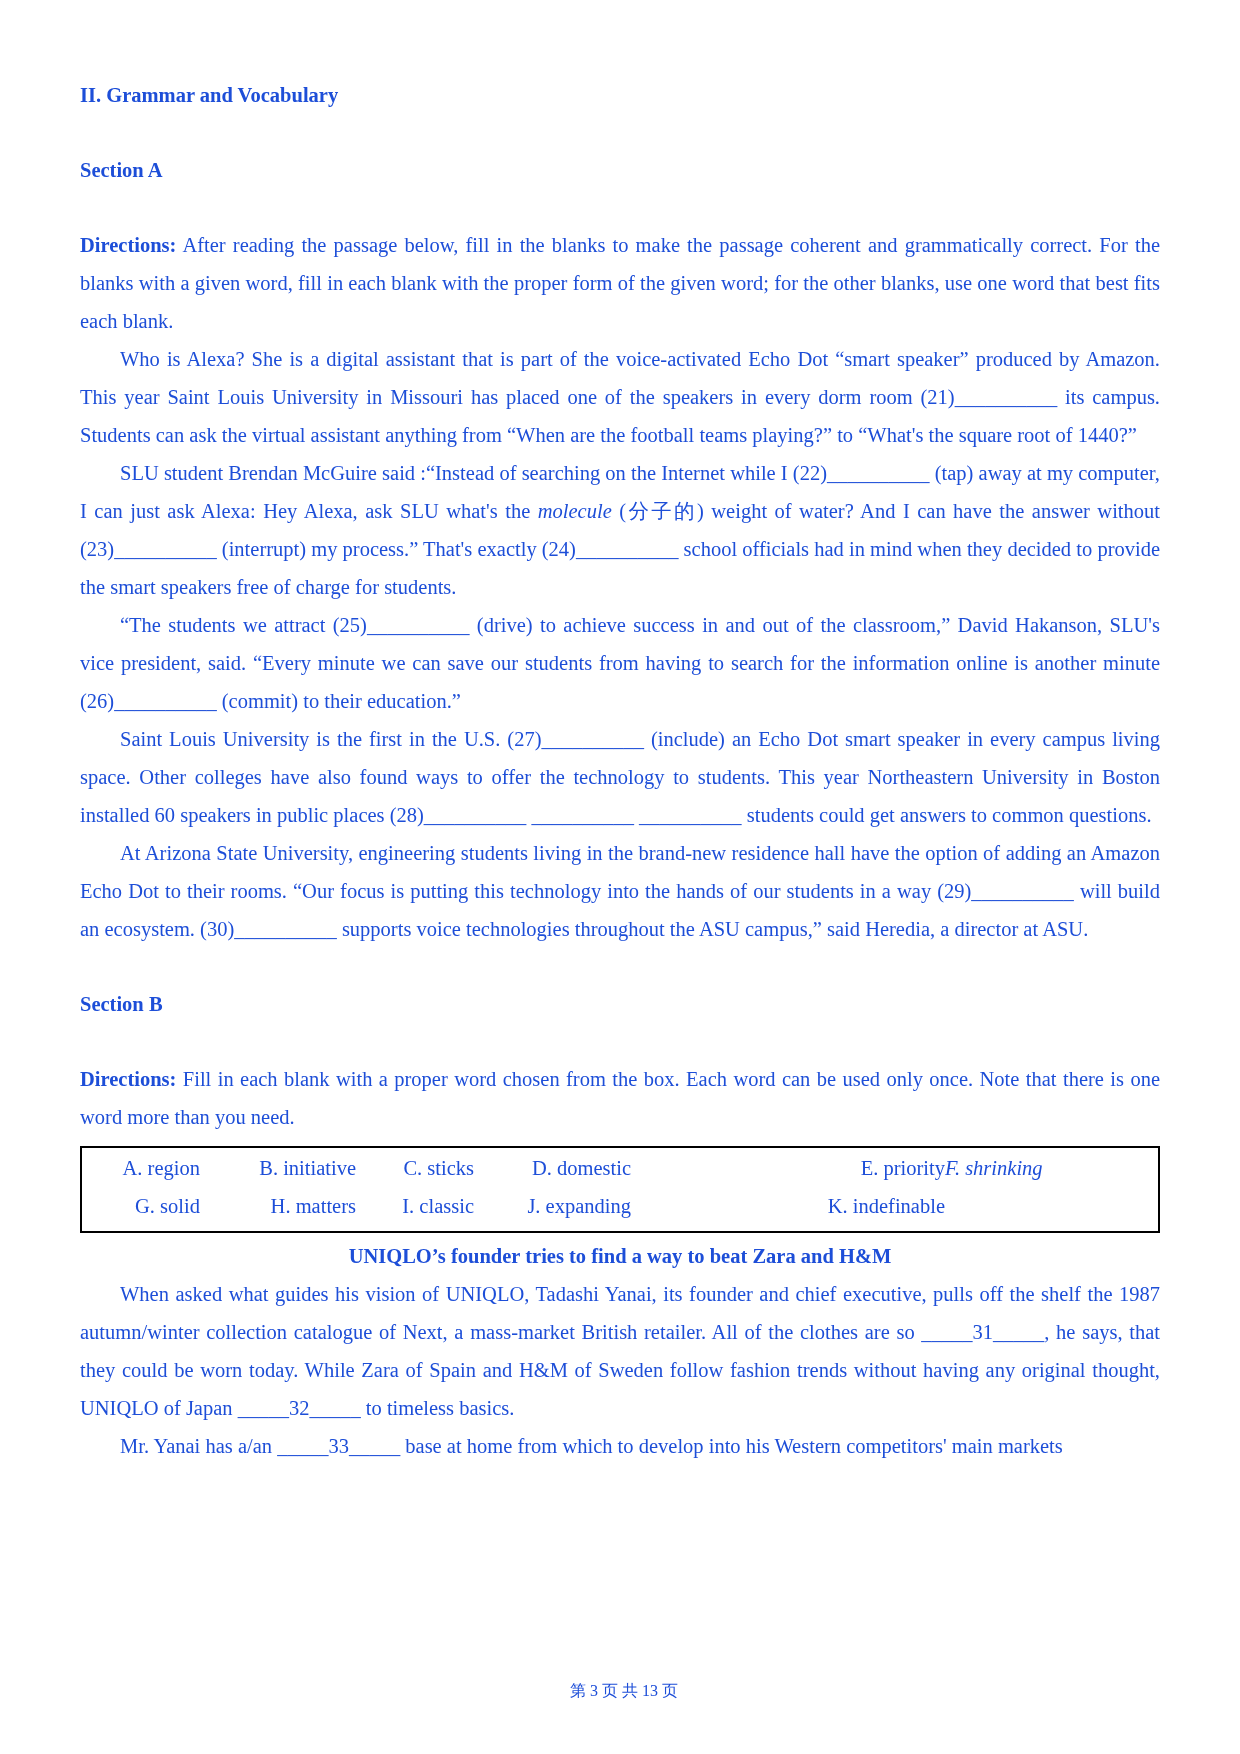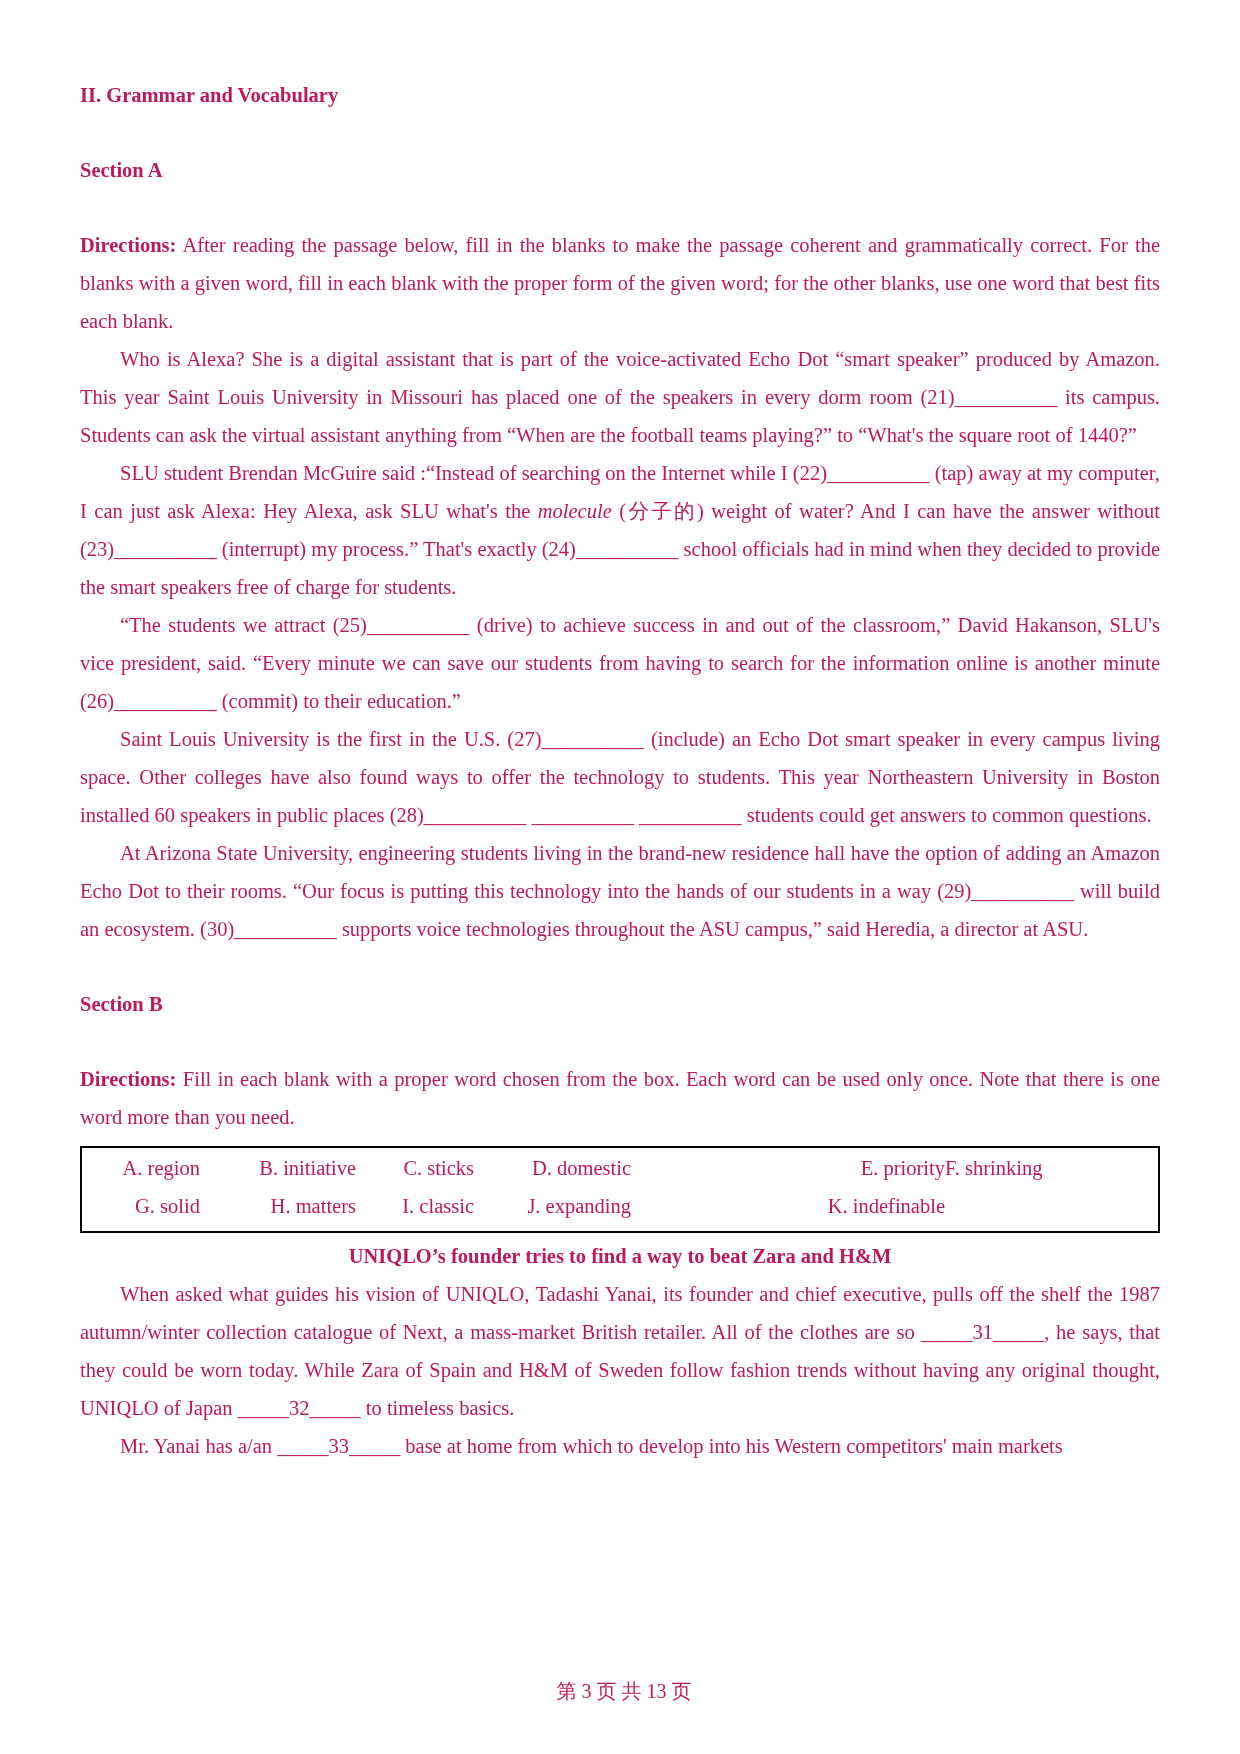--- a/index.html
+++ b/index.html
@@ -1,21 +1,21 @@
 <!DOCTYPE html>
 <html><head>
 <meta charset="utf-8">
 <style>
   html,body { margin:0; padding:0; background:#e8e8e8; }
   .page {
     width:1240px; height:1754px;
     background:#ffffff;
     position:relative;
     font-family:"Liberation Serif", serif;
-    color:#be185d;
+    color:#1d4ed8;
     overflow:hidden;
     margin:0 auto;
   }
   .content {
     position:absolute;
     left:80px; top:76px;
     width:1080px;
   }
   .content p {
     margin:0;
@@ -39,27 +39,27 @@
     font-size:20.5px;
     line-height:38px;
     white-space:nowrap;
   }
   .word-row span { display:inline-block;text-align:right; }
   .wc1 { width:114px; }
   .wc2 { width:156px; }
   .wc3 { width:118px; }
   .wc4 { width:157px; }
   .wc5 { width:291px;margin-left:23px; }
-  .wc6 { width:auto; }
+  .wc6 { width:auto;font-style:italic; }
   .footer {
     position:absolute;
     left:8px; right:0;
     bottom:52px;
     text-align:center;
-    font-size:20px;
+    font-size:16px;
     line-height:22px;
   }
 </style>
 </head>
 <body>
 
 <div class="page">
   <div class="content">
 
     <p class="bold">II. Grammar and Vocabulary</p>

